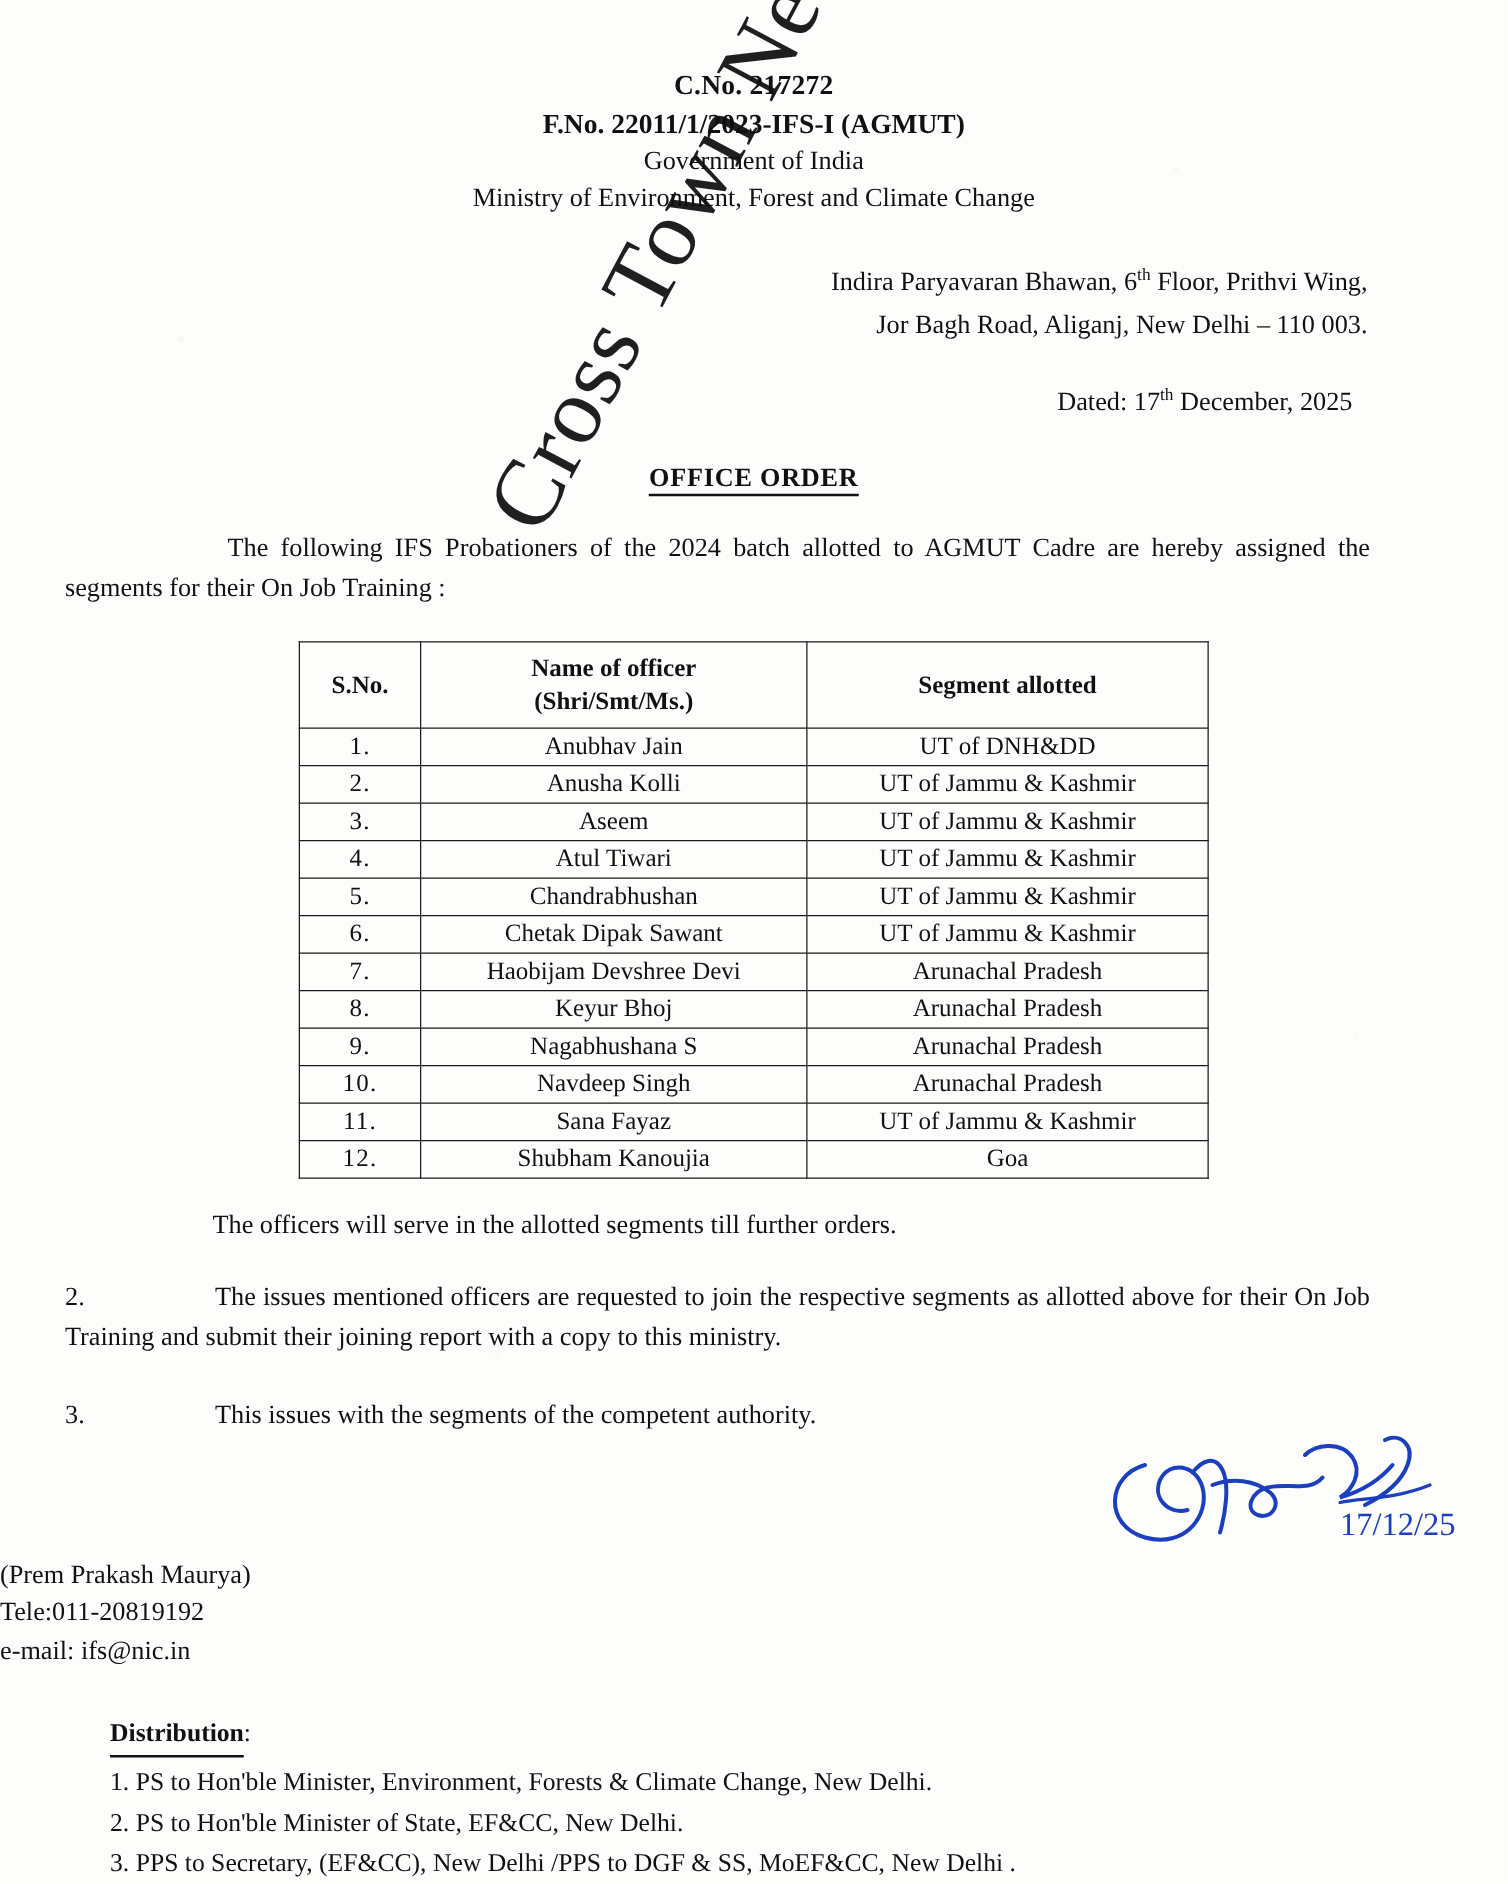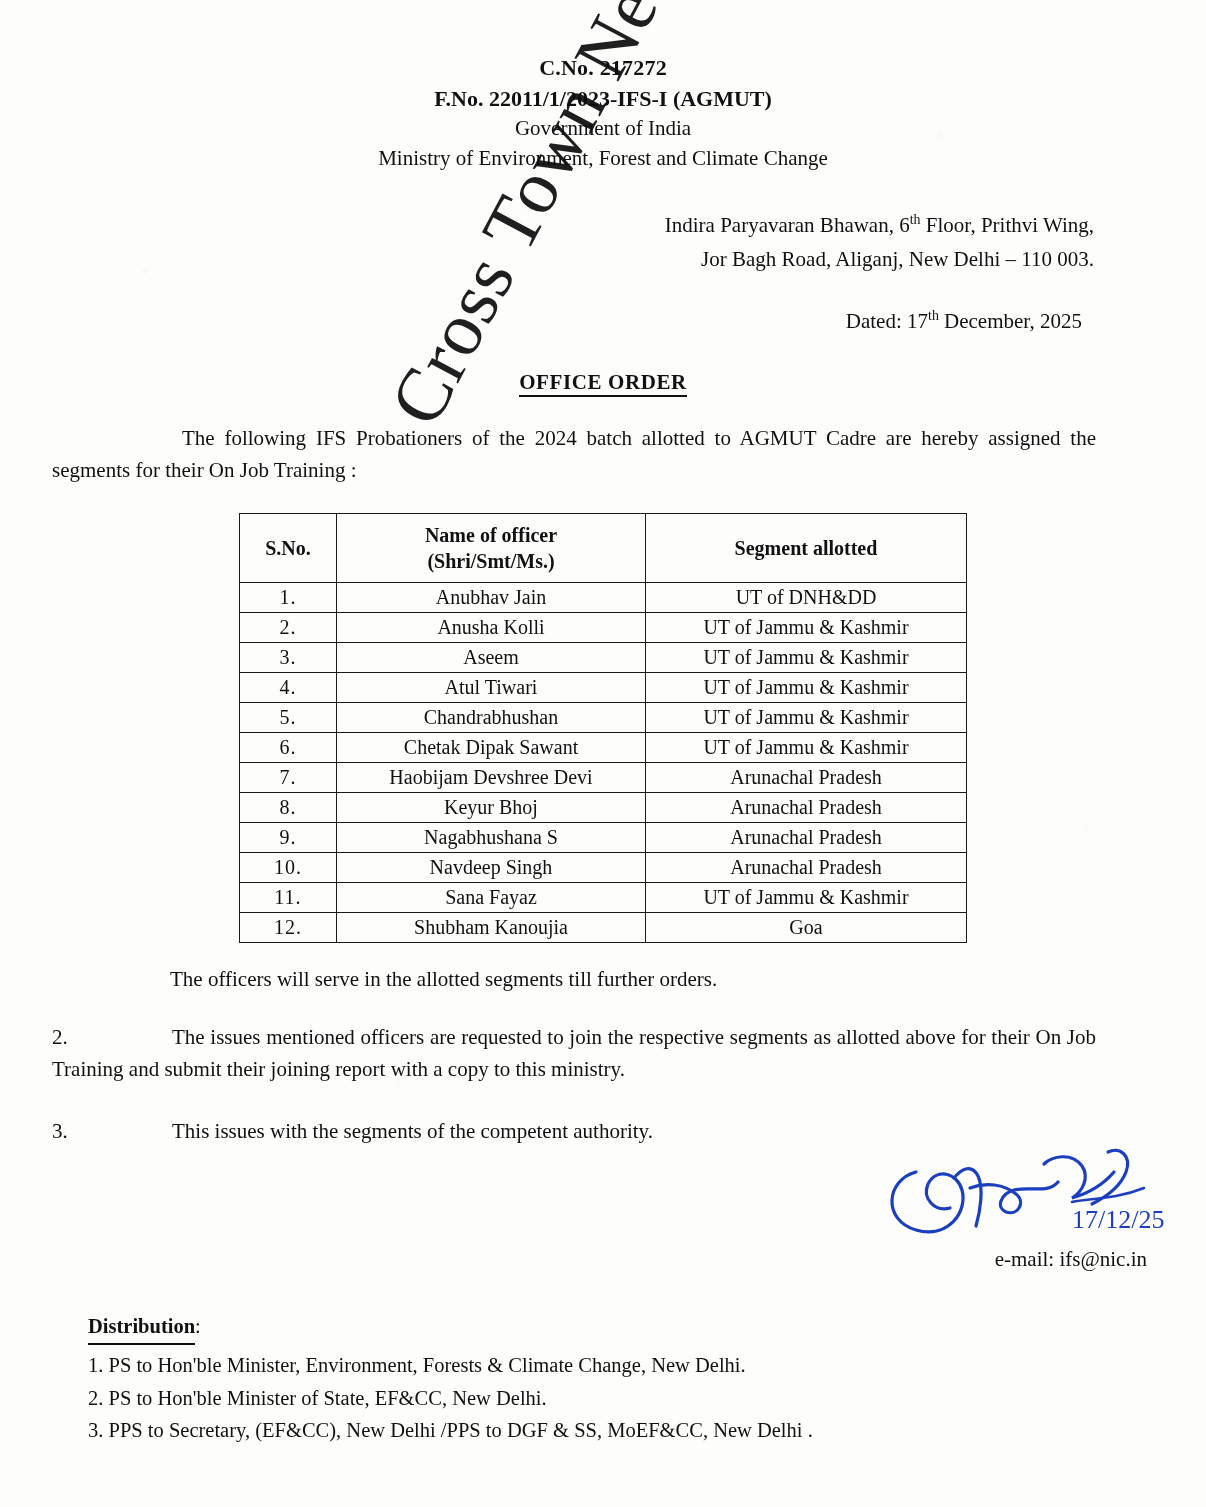--- a/index.html
+++ b/index.html
@@ -135,22 +135,21 @@
     left: 0;
     top: 0;
   }
   .numbered .body {
     display: block;
     text-indent: 120px;
   }
 
   .sign-block {
     margin-top: 96px;
-    text-align: right;
-    padding-right: 59px;
+    padding-right: 100px;
     font-size: 21px;
     line-height: 1.45;
     position: relative;
   }
 
   .signature {
     position: absolute;
     right: 30px;
     top: -102px;
     width: 300px;
@@ -317,20 +316,22 @@
         <path d="M78 36 C86 26, 96 22, 102 34 C108 46, 104 70, 100 84"></path>
         <path d="M94 46 C110 40, 128 42, 140 52 C150 60, 142 74, 130 70 C120 66, 124 52, 138 48 C154 44, 172 52, 182 40"></path>
         <path d="M168 22 C176 14, 196 10, 206 24 C214 36, 206 50, 196 56 C210 52, 226 44, 238 30"></path>
         <path d="M232 10 C244 4, 256 14, 250 30 C244 46, 228 56, 216 62"></path>
       </g>
       <g fill="none" stroke="#1b3fbf" stroke-width="2.6" stroke-linecap="round">
         <path d="M196 60 C214 56, 238 58, 268 46"></path>
         <text x="196" y="86" font-family="'Liberation Serif', serif" font-size="26" fill="#1b3fbf" stroke="none">17/12/25</text>
       </g>
     </svg>
+    <div>(Prem Prakash Maurya)</div>
+    <div>Tele:011-20819192</div>
     <div>e-mail: ifs@nic.in</div>
   </div>
 
   <div class="distribution">
     <div>
       <span class="dist-title">Distribution</span><span>:</span>
     </div>
     <ol>
       <li>1. PS to Hon'ble Minister, Environment, Forests &amp; Climate Change, New Delhi.</li>
       <li>2. PS to Hon'ble Minister of State, EF&amp;CC, New Delhi.</li>

